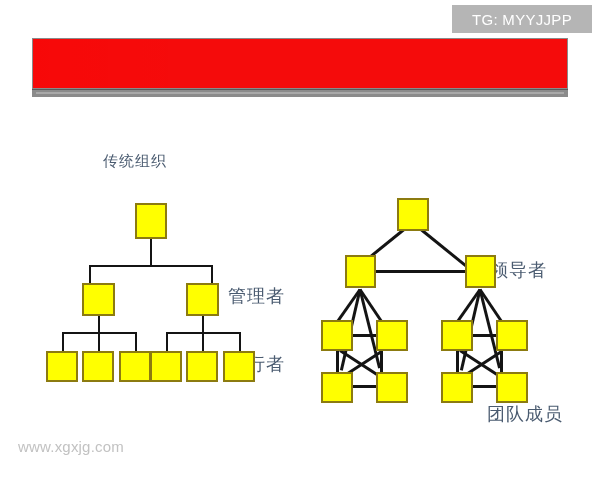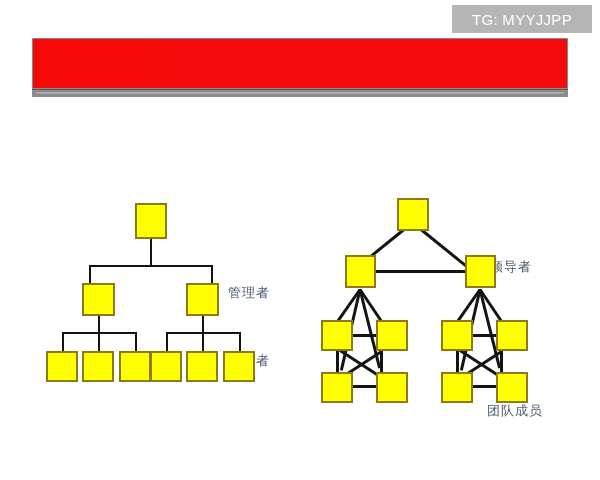--- a/index.html
+++ b/index.html
@@ -101,21 +101,21 @@
     color: #4a5b70;
     letter-spacing: 1px;
     white-space: nowrap;
   }
   .sect-head.left  { left: 103px; top: 152px; }
   .sect-head.right { left: 381px; top: 156px; }
 
   
   .anno {
     position: absolute;
-    font-size: 13px;
+    font-size: 18px;
     color: #4a5b70;
     letter-spacing: 1px;
     white-space: nowrap;
     text-align: right;
   }
   .anno.manager  { left: 228px; top: 284px; }
   .anno.worker   { left: 228px; top: 352px; }
   .anno.leader   { left: 490px; top: 258px; }
   .anno.member   { left: 487px; top: 402px; }
 
@@ -158,20 +158,21 @@
 <div id="slide">
 
   <div class="wm-badge">TG: MYYJJPP</div>
 
   <div class="banner-wrap">
     <div class="banner-red"></div>
     <div class="banner-base"></div>
   </div>
 
 
+  <div class="sect-head left">传统组织</div>
 
   <div class="edge v" style="left:150px; top:238px; height:28px;"></div>
   <div class="edge h" style="left:89px; top:265px; width:124px;"></div>
   <div class="edge v" style="left:89px; top:265px; height:20px;"></div>
   <div class="edge v" style="left:211px; top:265px; height:20px;"></div>
 
   <div class="edge v" style="left:98px; top:315px; height:18px;"></div>
   <div class="edge v" style="left:202px; top:315px; height:18px;"></div>
 
   <div class="edge h" style="left:62px; top:332px; width:74px;"></div>
@@ -238,14 +239,15 @@
   <div class="diag" style="left:460px; top:349px; width:50px; transform:rotate(33deg);"></div>
   <div class="diag" style="left:460px; top:377px; width:50px; transform:rotate(-33deg);"></div>
   <div class="node" style="left:441px; top:320px; width:32px; height:31px;"></div>
   <div class="node" style="left:496px; top:320px; width:32px; height:31px;"></div>
   <div class="node" style="left:441px; top:372px; width:32px; height:31px;"></div>
   <div class="node" style="left:496px; top:372px; width:32px; height:31px;"></div>
 
   <div class="anno leader">领导者</div>
   <div class="anno member">团队成员</div>
 
+  <div class="wm-footer">www.xgxjg.com</div>
 
 </div>
 
 </body></html>

